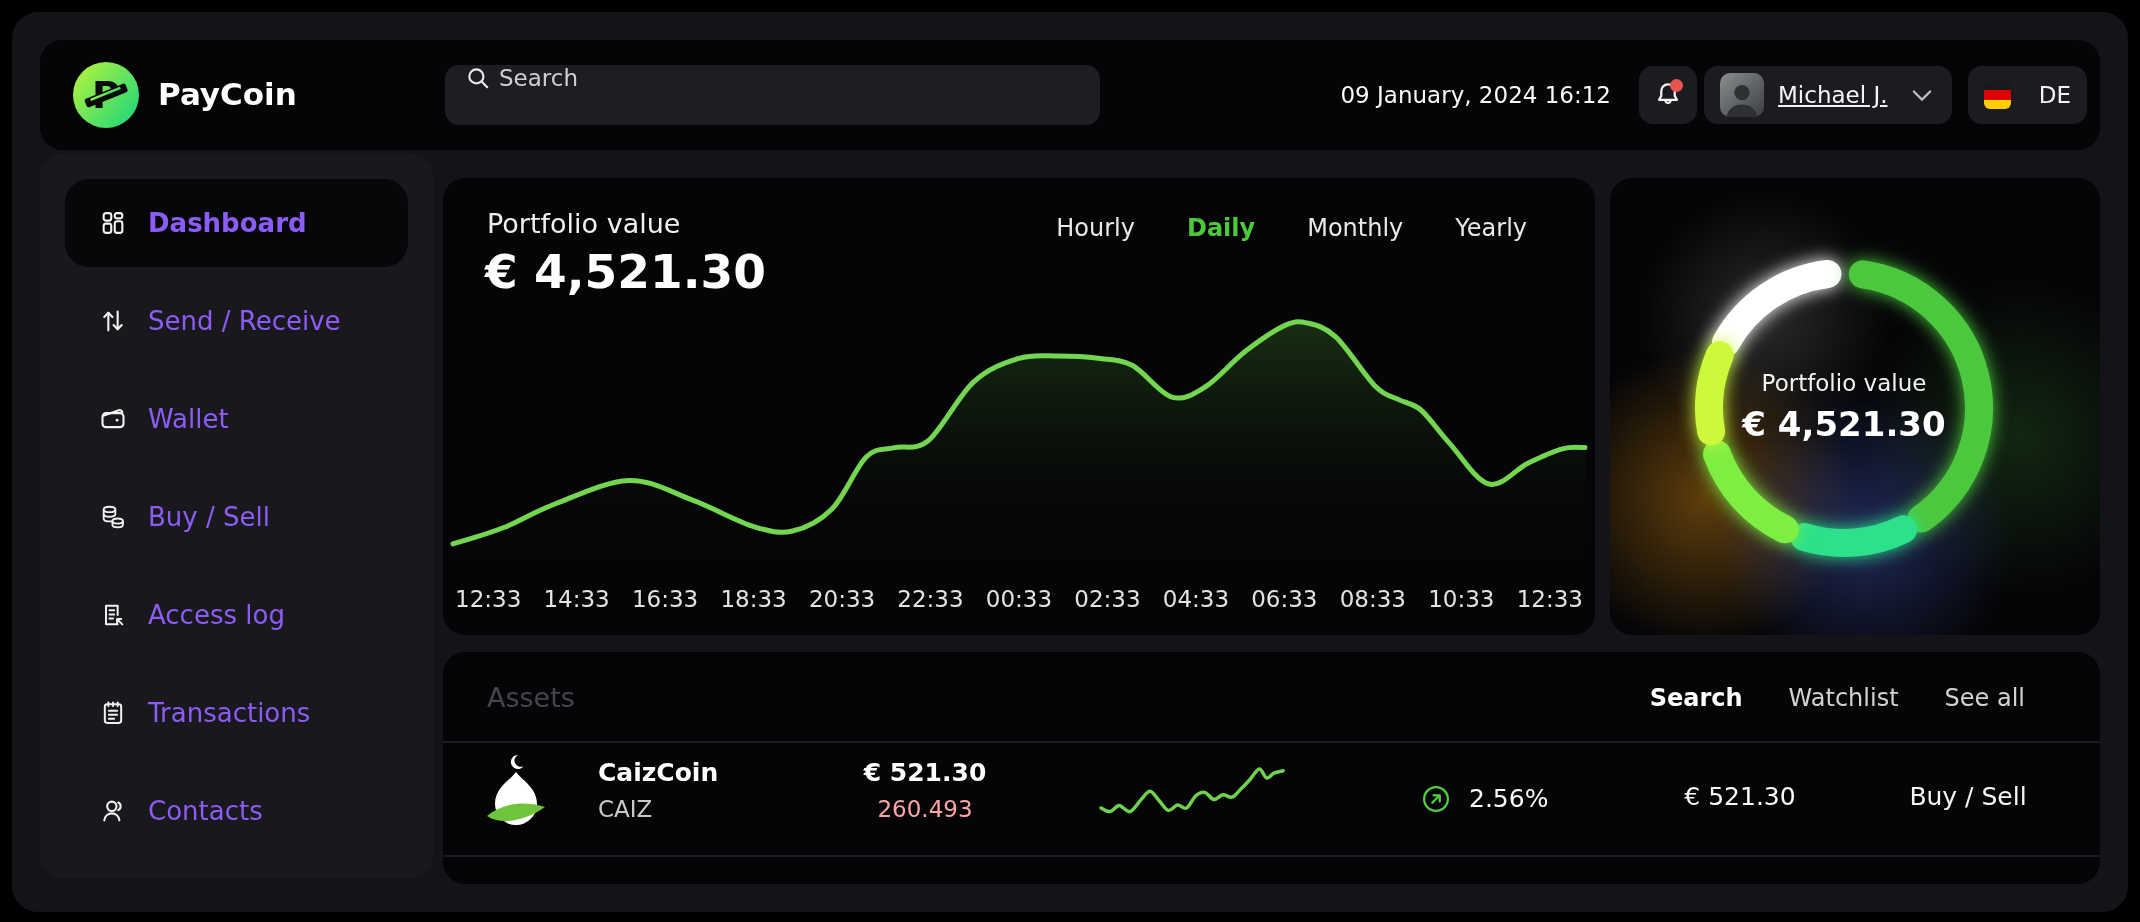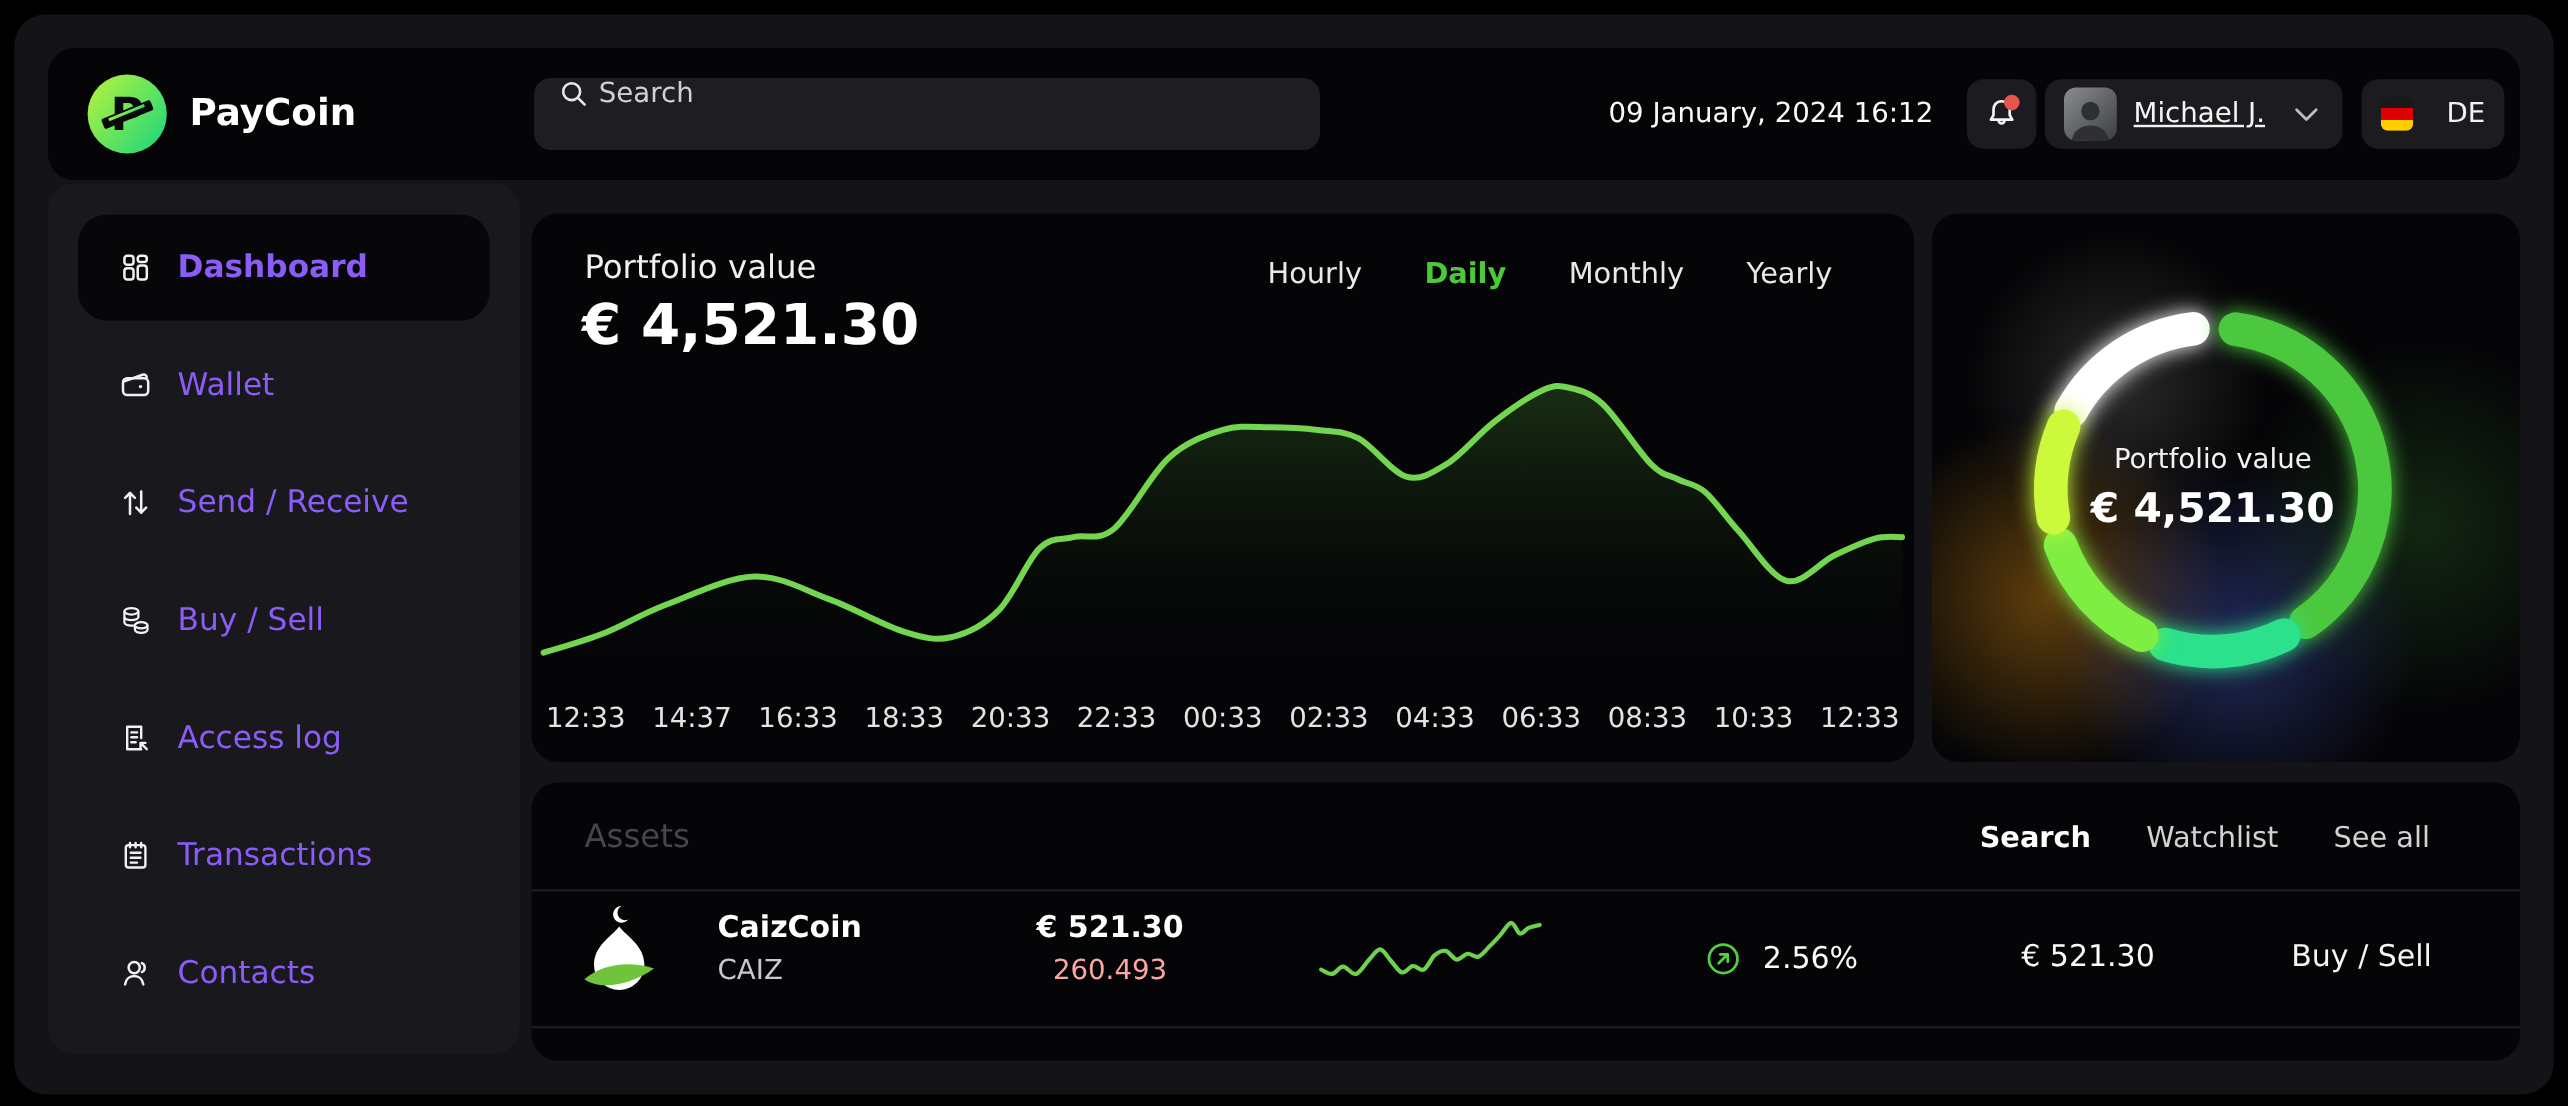--- a/index.html
+++ b/index.html
@@ -174,38 +174,38 @@
           <rect x="4" y="3.5" width="6.5" height="6.5" rx="2"></rect>
             <rect x="4" y="12.5" width="6.5" height="8" rx="2"></rect>
           <rect x="13.5" y="3.5" width="6.5" height="4.5" rx="2"></rect>
             <rect x="13.5" y="10.5" width="6.5" height="10" rx="2"></rect>
         </svg>
       </span>
       <span class="lbl">Dashboard</span>
     </div>
     <div class="side-item">
       <span class="side-icon">
-        <svg width="28" height="28" viewBox="0 0 24 24" fill="none" stroke="#f1f1f1" stroke-width="1.8" stroke-linejoin="round">
-          <rect x="3" y="7" width="18" height="12" rx="3"></rect>
-          <path d="M3 9.5 L17 4.5 C18.5 4 20 5 20 6.8 V7"></path>
-          <circle cx="15.5" cy="13" r="1.2" fill="#f1f1f1" stroke="none"></circle>
-        </svg>
-      </span>
-      <span class="lbl">Wallet</span>
-    </div>
-    <div class="side-item">
-      <span class="side-icon">
         <svg width="28" height="28" viewBox="0 0 24 24" fill="none" stroke="#f1f1f1" stroke-width="1.8" stroke-linecap="round" stroke-linejoin="round">
           <line x1="8" y1="20" x2="8" y2="5"></line>
             <polyline points="4.5,8.5 8,5 11.5,8.5"></polyline>
           <line x1="16" y1="4" x2="16" y2="19"></line>
             <polyline points="12.5,15.5 16,19 19.5,15.5"></polyline>
         </svg>
       </span>
       <span class="lbl">Send / Receive</span>
+    </div>
+    <div class="side-item">
+      <span class="side-icon">
+        <svg width="28" height="28" viewBox="0 0 24 24" fill="none" stroke="#f1f1f1" stroke-width="1.8" stroke-linejoin="round">
+          <rect x="3" y="7" width="18" height="12" rx="3"></rect>
+          <path d="M3 9.5 L17 4.5 C18.5 4 20 5 20 6.8 V7"></path>
+          <circle cx="15.5" cy="13" r="1.2" fill="#f1f1f1" stroke="none"></circle>
+        </svg>
+      </span>
+      <span class="lbl">Wallet</span>
     </div>
     <div class="side-item">
       <span class="side-icon">
         <svg width="28" height="28" viewBox="0 0 24 24" fill="none" stroke="#f1f1f1" stroke-width="1.6">
           <ellipse cx="9" cy="5.5" rx="5" ry="2.3"></ellipse>
           <path d="M4 5.5v4c0 1.3 2.2 2.3 5 2.3s5-1 5-2.3v-4"></path>
           <path d="M4 9.5v4c0 1.3 2.2 2.3 5 2.3 1 0 1.9-.1 2.7-.3"></path>
           <ellipse cx="16" cy="15.5" rx="4.5" ry="2.2"></ellipse>
           <path d="M11.5 15.5v3.2c0 1.2 2 2.2 4.5 2.2s4.5-1 4.5-2.2v-3.2"></path>
         </svg>
@@ -265,21 +265,21 @@
           <stop offset="0" stop-color="rgba(96,195,64,0.22)"></stop>
           <stop offset="0.55" stop-color="rgba(45,95,32,0.10)"></stop>
           <stop offset="1" stop-color="rgba(0,0,0,0)"></stop>
         </linearGradient>
       </defs>
       <path id="main-area" fill="url(#areaGrad)" stroke="none" d="M0.0,237.9C8.5,235.2,34.0,228.2,50.9,221.5C67.9,214.8,81.1,205.8,101.9,198.0C122.6,190.2,152.8,175.3,175.5,174.5C198.1,173.7,217.0,185.7,237.7,193.3C258.5,200.9,283.0,215.0,300.0,220.3C317.0,225.6,326.4,228.0,339.6,225.0C352.8,222.1,367.0,215.0,379.2,202.7C391.5,190.4,402.8,161.2,413.2,151.0C423.6,140.8,431.1,144.3,441.5,141.6C451.9,138.9,462.2,145.5,475.4,134.6C488.6,123.6,505.6,89.5,520.7,75.8C535.8,62.1,551.9,56.6,566.0,52.3C580.1,48.0,592.4,50.0,605.6,50.0C618.8,50.0,633.0,50.7,645.2,52.3C657.5,53.9,666.9,52.9,679.2,59.3C691.5,65.8,706.6,87.5,718.8,91.1C731.1,94.6,740.5,88.1,752.8,80.5C765.0,72.9,779.2,55.4,792.4,45.3C805.6,35.1,821.6,24.1,832.0,19.4C842.4,14.7,846.2,15.1,854.7,17.1C863.1,19.0,871.6,20.6,883.0,31.1C894.3,41.7,912.2,70.1,922.6,80.5C933.0,90.9,937.7,89.5,945.2,93.4C952.8,97.3,959.4,96.8,967.9,104.0C976.4,111.2,984.8,124.6,996.2,136.9C1007.5,149.2,1022.6,174.7,1035.8,178.0C1049.0,181.4,1063.1,162.8,1075.4,156.9C1087.7,151.0,1099.9,145.3,1109.4,142.8C1118.8,140.2,1128.2,141.8,1132.0,141.6L1132,258 L0,258 Z"></path>
       <path id="main-line" fill="none" stroke-width="5" stroke-linecap="round" stroke-linejoin="round" d="M0.0,237.9C8.5,235.2,34.0,228.2,50.9,221.5C67.9,214.8,81.1,205.8,101.9,198.0C122.6,190.2,152.8,175.3,175.5,174.5C198.1,173.7,217.0,185.7,237.7,193.3C258.5,200.9,283.0,215.0,300.0,220.3C317.0,225.6,326.4,228.0,339.6,225.0C352.8,222.1,367.0,215.0,379.2,202.7C391.5,190.4,402.8,161.2,413.2,151.0C423.6,140.8,431.1,144.3,441.5,141.6C451.9,138.9,462.2,145.5,475.4,134.6C488.6,123.6,505.6,89.5,520.7,75.8C535.8,62.1,551.9,56.6,566.0,52.3C580.1,48.0,592.4,50.0,605.6,50.0C618.8,50.0,633.0,50.7,645.2,52.3C657.5,53.9,666.9,52.9,679.2,59.3C691.5,65.8,706.6,87.5,718.8,91.1C731.1,94.6,740.5,88.1,752.8,80.5C765.0,72.9,779.2,55.4,792.4,45.3C805.6,35.1,821.6,24.1,832.0,19.4C842.4,14.7,846.2,15.1,854.7,17.1C863.1,19.0,871.6,20.6,883.0,31.1C894.3,41.7,912.2,70.1,922.6,80.5C933.0,90.9,937.7,89.5,945.2,93.4C952.8,97.3,959.4,96.8,967.9,104.0C976.4,111.2,984.8,124.6,996.2,136.9C1007.5,149.2,1022.6,174.7,1035.8,178.0C1049.0,181.4,1063.1,162.8,1075.4,156.9C1087.7,151.0,1099.9,145.3,1109.4,142.8C1118.8,140.2,1128.2,141.8,1132.0,141.6" stroke="#74d650"></path>
     </svg>
     <div class="xlabels">
       <span>12:33</span>
-        <span>14:37</span>
+        <span>14:33</span>
       <span>16:33</span>
         <span>18:33</span>
       <span>20:33</span>
         <span>22:33</span>
       <span>00:33</span>
         <span>02:33</span>
       <span>04:33</span>
         <span>06:33</span>
       <span>08:33</span>
         <span>10:33</span>

